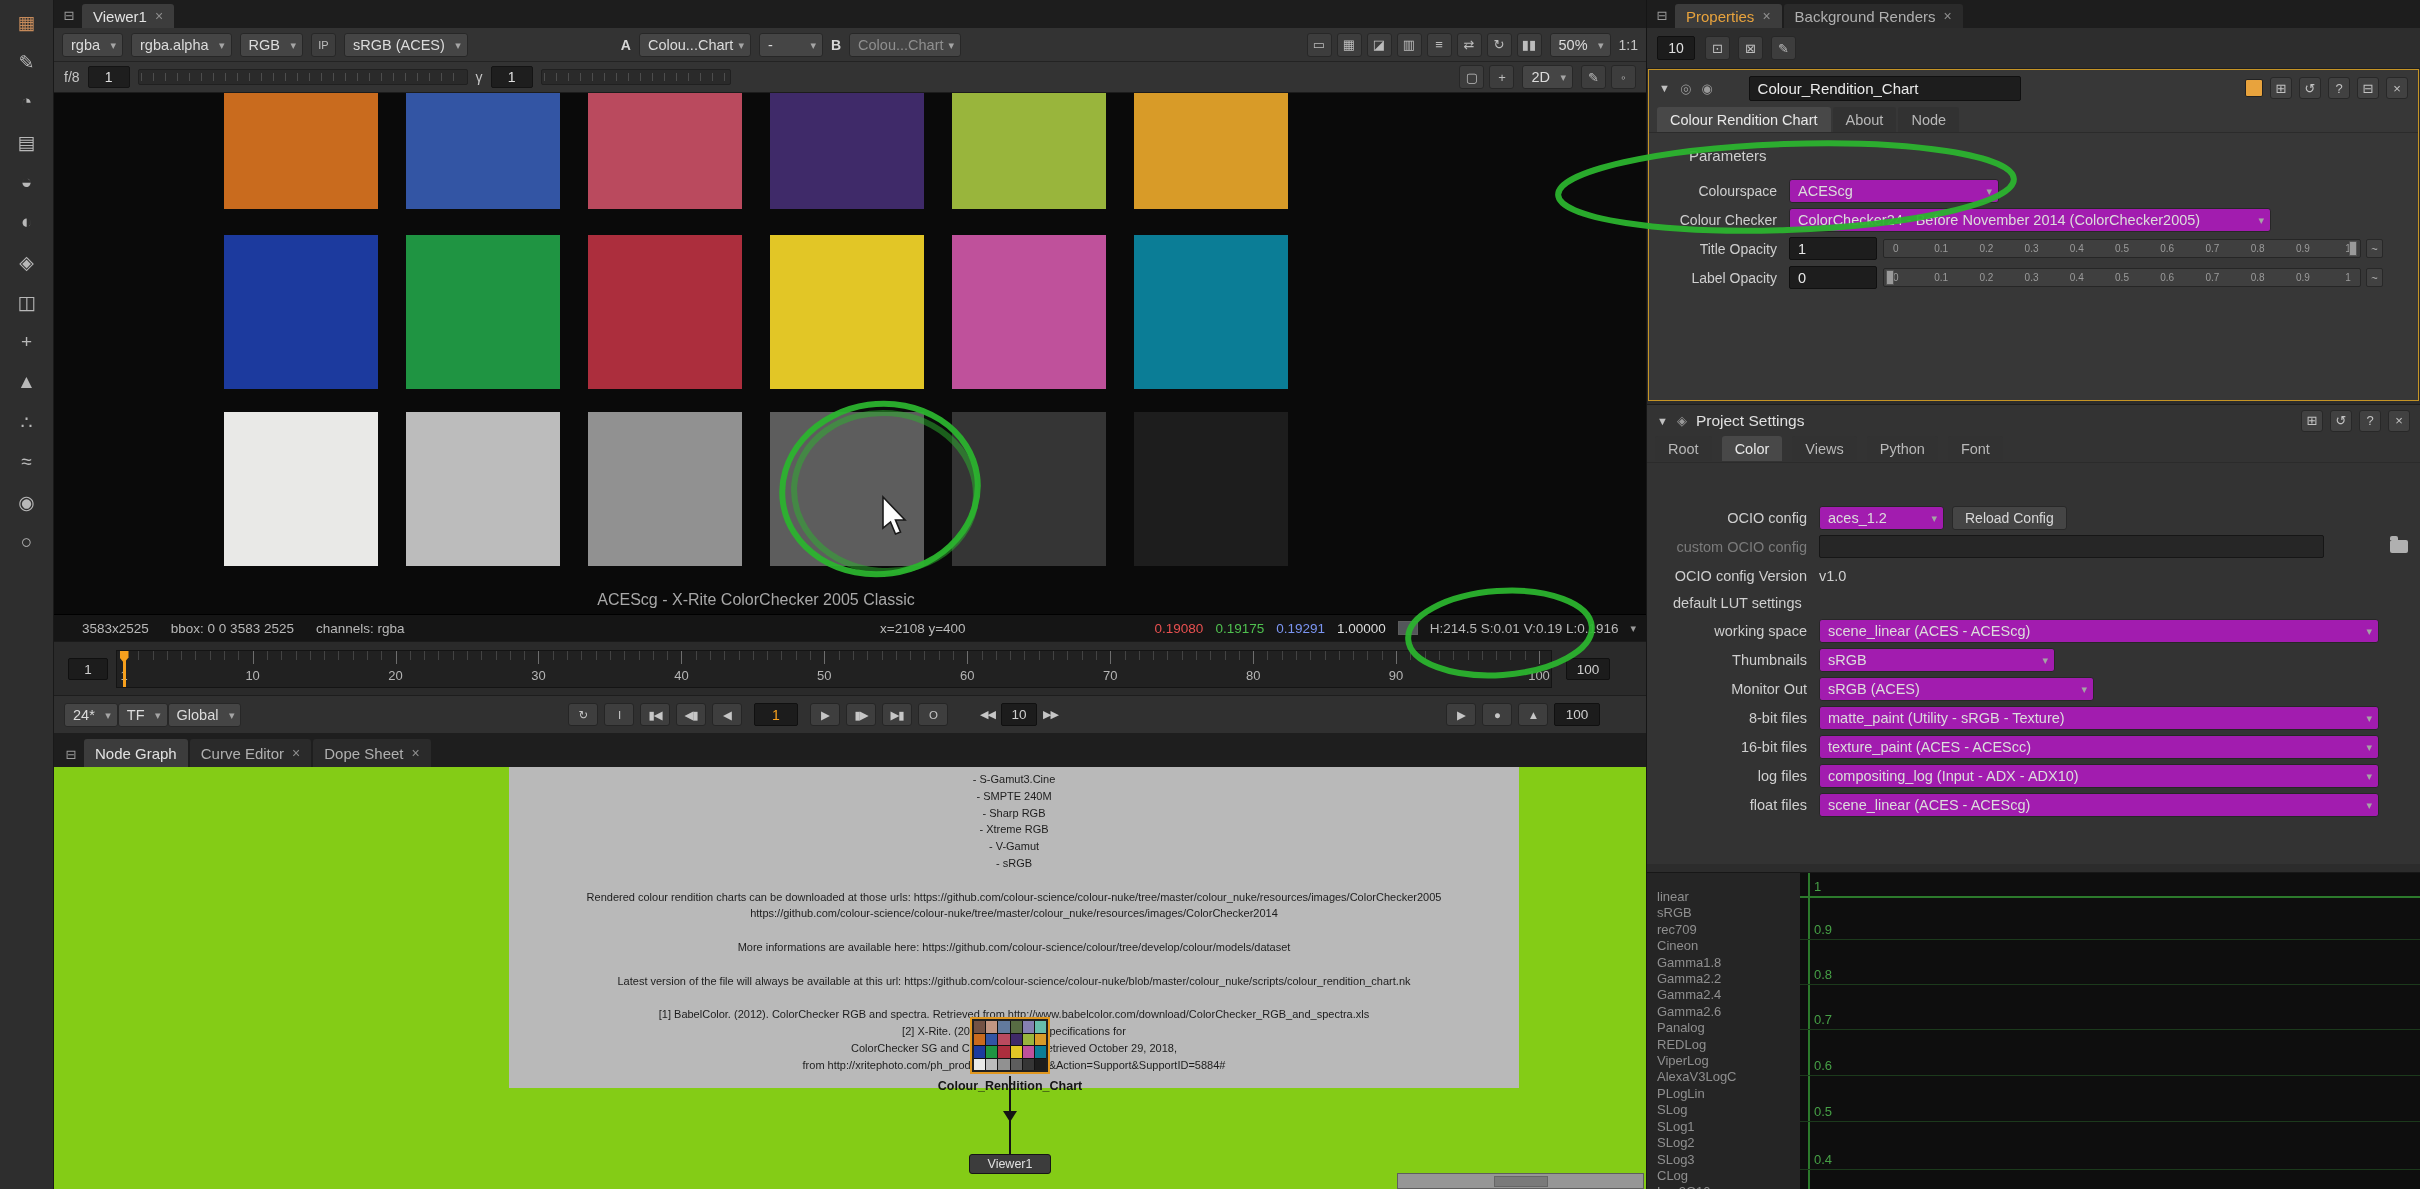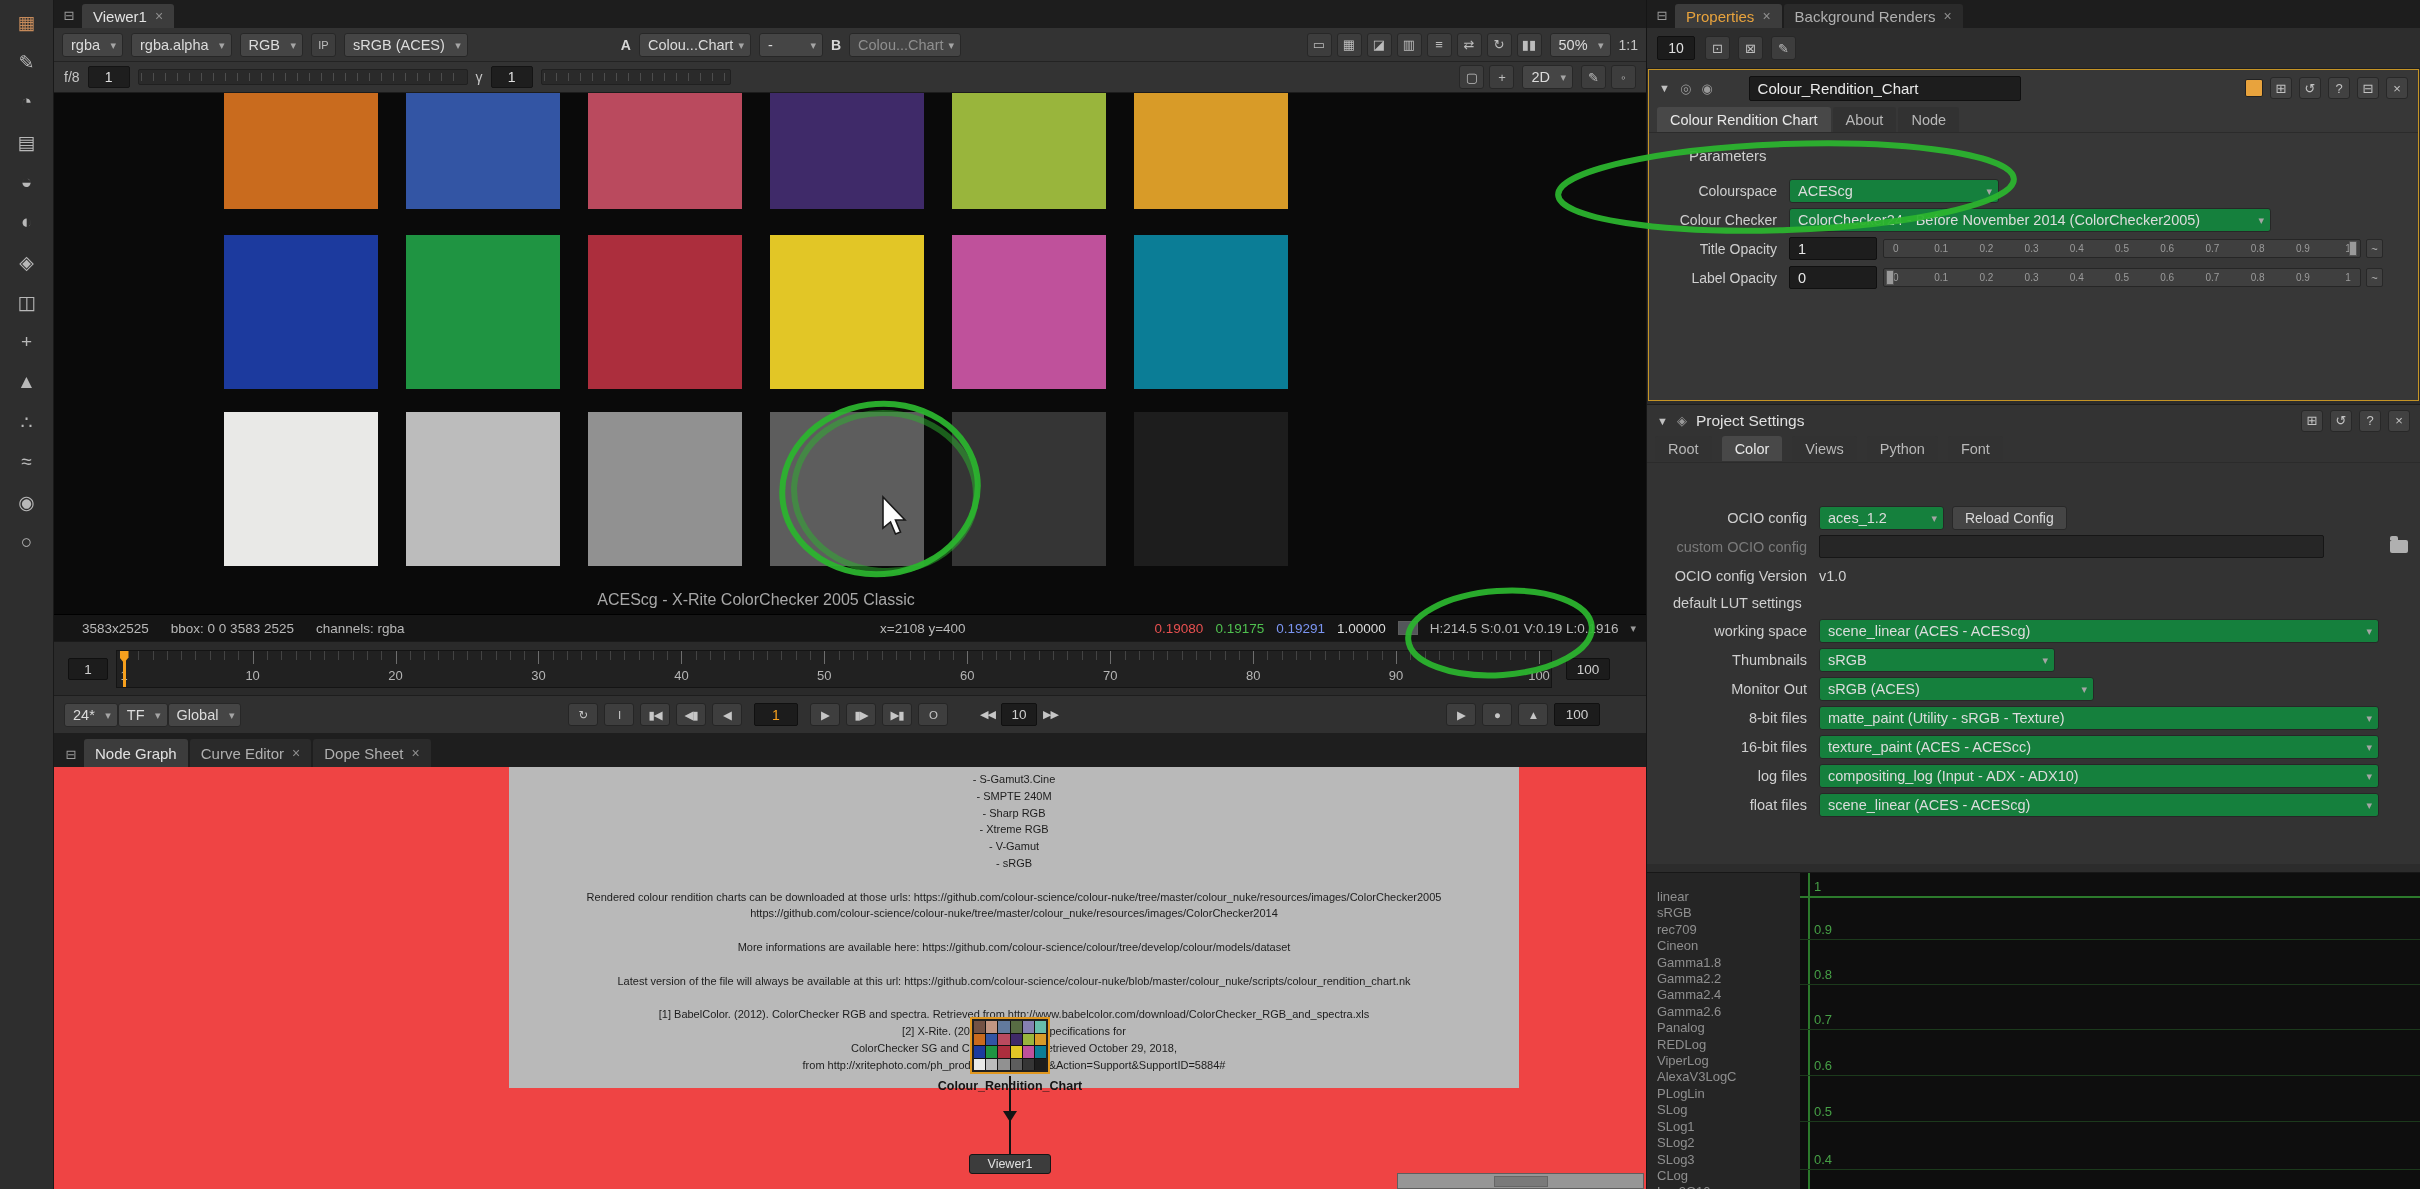--- a/index.html
+++ b/index.html
@@ -18,21 +18,21 @@
 .tab{height:24px;display:flex;align-items:center;gap:8px;padding:0 11px;background:#2a2a2a;color:#b0b0b0;font-size:15px;border-radius:3px 3px 0 0;white-space:nowrap}
 .tab.active{background:#3c3c3c;color:#e2e2e2}
 .tclose{color:#8f8f8f;font-size:14px}
 
 #vt1{height:34px;background:#333;border-bottom:1px solid #232323;display:flex;align-items:center;gap:8px;padding:0 8px}
 #vt2{height:31px;background:#333;border-bottom:1px solid #1c1c1c;display:flex;align-items:center;gap:8px;padding:0 10px}
 
 .dd{position:relative;display:inline-flex;align-items:center;height:24px;padding:0 22px 0 8px;background:#454545;border:1px solid #272727;border-radius:3px;font-size:14.5px;color:#dcdcdc;white-space:nowrap;overflow:hidden}
 .dd::after{content:"▾";position:absolute;right:6px;top:50%;transform:translateY(-50%);font-size:11px;color:#a5a5a5}
 .dd .dim{color:#8f8f8f}
-.dd2{background:#15803d}
+.dd2{background:#a21caf}
 
 .icon-btn{min-width:25px;height:24px;padding:0 3px;display:flex;align-items:center;justify-content:center;background:#3d3d3d;border:1px solid #272727;border-radius:3px;color:#bdbdbd;font-size:13px}
 .ab{font-size:14px;color:#d6d6d6;font-weight:bold}
 .mini-field{width:42px;height:22px;background:#1e1e1e;border:1px solid #141414;border-radius:2px;color:#e0e0e0;font-size:14px;display:flex;align-items:center;justify-content:center}
 .hslider{height:16px;background:#2a2a2a;border:1px solid #202020;border-radius:2px;position:relative}
 .hslider::before{content:"";position:absolute;left:2px;right:2px;top:3px;height:8px;background-image:repeating-linear-gradient(90deg,#4d4d4d 0 1px,transparent 1px 12px)}
 #gain-slider{width:330px}
 #gamma-slider{width:190px}
 .small-label{font-size:14px;color:#c6c6c6}
 
@@ -72,21 +72,21 @@
 .skip-group{display:flex;align-items:center;gap:6px;margin-left:26px}
 #skip-field{width:36px;height:23px;background:#1c1c1c;border:1px solid #101010;border-radius:2px;color:#cfcfcf;font-size:13.5px;display:flex;align-items:center;justify-content:center}
 .skip-glyph{font-size:11px;color:#c6c6c6;letter-spacing:-1px}
 #transport-right{position:absolute;right:46px;display:flex;align-items:center;gap:6px}
 #transport-val{width:46px;height:23px;background:#1c1c1c;border:1px solid #101010;border-radius:2px;color:#cfcfcf;font-size:13.5px;display:flex;align-items:center;justify-content:center}
 
 
 #bottom-tabbar{height:34px;background:#1e1e1e;display:flex;align-items:flex-end;gap:2px;padding:0 0 0 6px}
 #bottom-tabbar .tab{height:28px}
 #bottom-tabs{display:flex;gap:2px;align-items:flex-end}
-#node-graph{position:relative;height:422px;background:#ef4444;overflow:hidden}
+#node-graph{position:relative;height:422px;background:#84cc16;overflow:hidden}
 #note{position:absolute;left:455px;top:0;width:1010px;height:321px;background:#b9b9b9;color:#1d1d1d;font-size:11px;line-height:16.8px;text-align:center;padding-top:4px;z-index:1}
 #edge-svg{position:absolute;left:0;top:0;width:100%;height:100%;pointer-events:none;z-index:2}
 #chart-node{position:absolute;left:916px;top:250px;width:80px;height:57px;background:#202020;border:2px solid #e0971f;padding:2px;z-index:3}
 #node-thumb{width:100%;height:100%;display:grid;grid-template-columns:repeat(6,1fr);grid-template-rows:repeat(4,1fr);gap:1px;background:#111}
 #chart-node-label{position:absolute;left:816px;top:312px;width:280px;text-align:center;font-size:12.5px;color:#141414;font-weight:bold;z-index:3}
 #viewer-node{position:absolute;left:915px;top:387px;width:82px;height:20px;background:#3c3c3c;border:1px solid #161616;border-radius:3px;color:#e0e0e0;font-size:12.5px;display:flex;align-items:center;justify-content:center;z-index:3}
 #minimap{position:absolute;left:1343px;top:406px;width:247px;height:16px;background:#969696;border:1px solid #5e5e5e;z-index:4}
 #minimap-view{position:absolute;left:96px;top:2px;width:54px;height:11px;background:#7a7a7a;border:1px solid #666}
 
 

